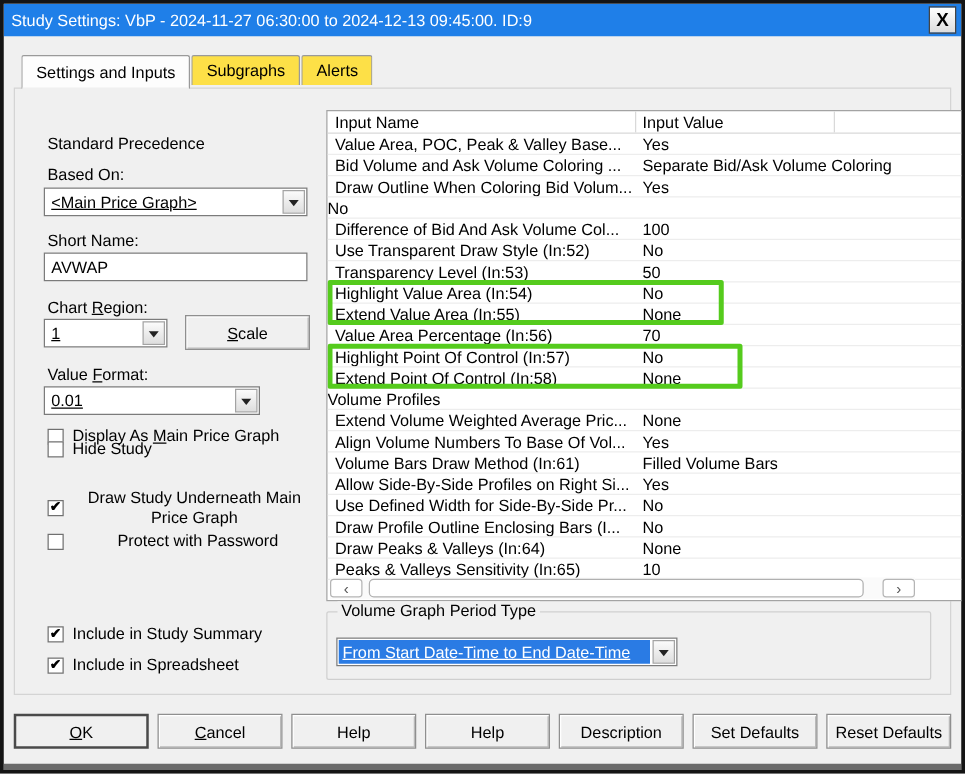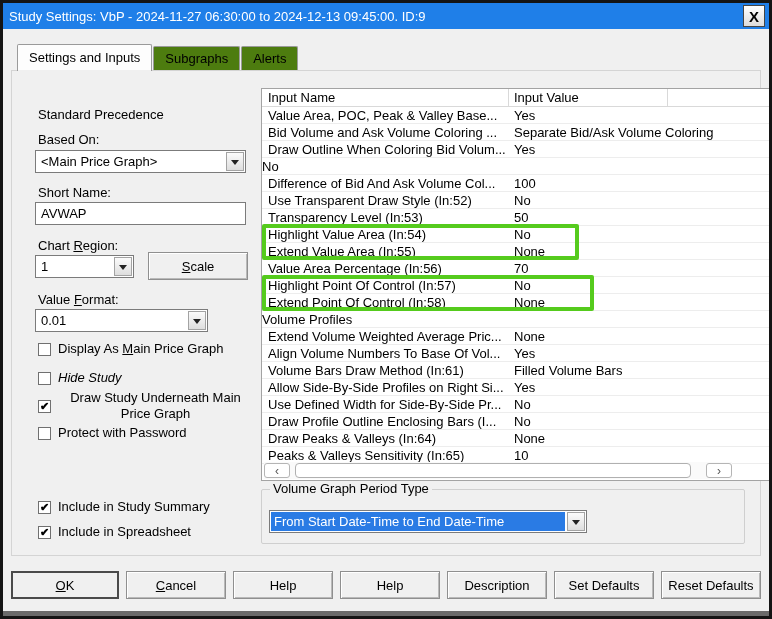--- a/index.html
+++ b/index.html
@@ -13,36 +13,36 @@
   
   .titlebar { position:absolute; left:0; top:0; right:0; height:26px; background:#1f7fe8;
               display:flex; align-items:center; padding:0 6px; }
   .title-text { color:#ffffff; font-size:13px; letter-spacing:0; }
   .close-btn { position:absolute; right:4px; top:2px; width:22px; height:22px;
                background:linear-gradient(#ffffff,#dcdcdc); border:1px solid #444;
                display:flex; align-items:center; justify-content:center;
                font-weight:bold; font-size:15px; cursor:default; }
 
   
-  .tabs { position:absolute; left:14px; top:41px; display:flex; align-items:center; height:27px; z-index:3; }
+  .tabs { position:absolute; left:14px; top:41px; display:flex; align-items:flex-start; height:27px; z-index:3; }
   .tab { border:1px solid #9a9a9a; border-bottom:none; border-radius:2px 2px 0 0;
-         padding:0 11px; height:24px; line-height:23px; background:#4d7c0f; margin-right:1px; }
+         padding:0 11px; height:24px; line-height:23px; background:#fde047; margin-right:1px; }
   .tab.active { height:27px; line-height:26px; background:#fdfdfd; position:relative; }
   .tab.active:after { content:""; position:absolute; left:0; right:0; bottom:-1px; height:2px; background:#f0f0f0; }
 
   .tab-page { position:absolute; left:8px; top:67px; width:750px; height:486px;
               border:1px solid #d4d4d4; background:#f0f0f0; }
 
   
   .lbl { position:absolute; white-space:nowrap; }
   .edit { position:absolute; background:#fff; border:1px solid #7b7b7b; padding:2px 5px;
           height:23px; line-height:17px; white-space:nowrap; overflow:hidden; }
   .combo { position:absolute; background:#fff; border:1px solid #7b7b7b; height:23px;
            display:flex; align-items:stretch; }
-  .combo .txt { flex:1; padding:2px 5px; line-height:17px; white-space:nowrap; overflow:hidden; }
+  .combo .txt { flex:1; padding:2px 5px; line-height:17px; white-space:nowrap; overflow:hidden;text-decoration:underline; }
   .combo .drop { width:18px; margin:1px; background:linear-gradient(#fbfbfb,#dedede);
                  border:1px solid #a3a3a3; display:flex; align-items:center; justify-content:center; }
   .tri { width:0; height:0; border:4px solid transparent; border-top:5px solid #222; margin-top:5px; }
 
   .push-btn { background:#f0f0f0; border:1px solid #8f8f8f;
               box-shadow: inset 1px 1px 0 #ffffff, inset -1px -1px 0 #b9b9b9;
               display:flex; align-items:center; justify-content:center; }
   .scale-btn { position:absolute; left:145px; top:249px; width:100px; height:28px; }
 
   .chk-row { position:absolute; display:flex; align-items:center; }
@@ -76,21 +76,21 @@
              border:1px solid #b0b0b0; border-radius:4px; }
   .hscroll .sb-btn { width:26px; height:15px; top:1px; font-size:12px; }
   .h-left { left:0; } .h-right { right:0; }
   .h-thumb { position:absolute; left:31px; top:1px; width:396px; height:15px; background:#fff;
              border:1px solid #b0b0b0; border-radius:4px; }
 
   
   .groupbox { position:absolute; left:258px; top:486px; width:484px; height:55px;
               border:1px solid #cfcfcf; border-radius:2px; }
   .groupbox .gb-label { position:absolute; left:8px; top:-9px; background:#f0f0f0; padding:0 3px; }
-  .period-combo { left:7px; top:20px; width:318px;justify-content:flex-end; }
+  .period-combo { left:7px; top:20px; width:273px;justify-content:flex-end; }
   .period-combo .txt { background:#2a7be4; color:#fff; margin:1px; padding:1px 3px; }
 
   
   .btn-row { position:absolute; left:8px; right:8px; top:568px; height:28px;
              display:flex; justify-content:space-between; }
   .btn-row .push-btn { width:100px; height:28px; }
   .btn-row .default-btn { width:108px; border:2px solid #4a4a4a; box-shadow:none; }
   u { text-decoration:underline; }
 </style>
 </head>
@@ -140,29 +140,29 @@
     <span class="txt">0.01</span>
     <span class="drop">
         <span class="tri"></span>
       </span>
   </div>
 
   <div class="chk-row" style="left:35px; top:338px;">
     <span class="chk-box"></span>
     <span class="chk-label">Display As <u>M</u>ain Price Graph</span>
   </div>
-  <div class="chk-row" style="left:35px; top:367px;font-style:italic;">
+  <div class="chk-row" style="left:35px; top:348px;">
     <span class="chk-box"></span>
     <span class="chk-label">Hide Study</span>
   </div>
   <div class="chk-row multiline" style="left:35px; top:387px; width:215px;">
     <span class="chk-box">✔</span>
     <span class="chk-label">Draw Study Underneath Main Price Graph</span>
   </div>
-  <div class="chk-row" style="left:35px; top:422px;">
+  <div class="chk-row" style="left:35px; top:422px;gap:36px;">
     <span class="chk-box"></span>
     <span class="chk-label">Protect with Password</span>
   </div>
   <div class="chk-row" style="left:35px; top:496px;">
     <span class="chk-box">✔</span>
     <span class="chk-label">Include in Study Summary</span>
   </div>
   <div class="chk-row" style="left:35px; top:521px;">
     <span class="chk-box">✔</span>
     <span class="chk-label">Include in Spreadsheet</span>

